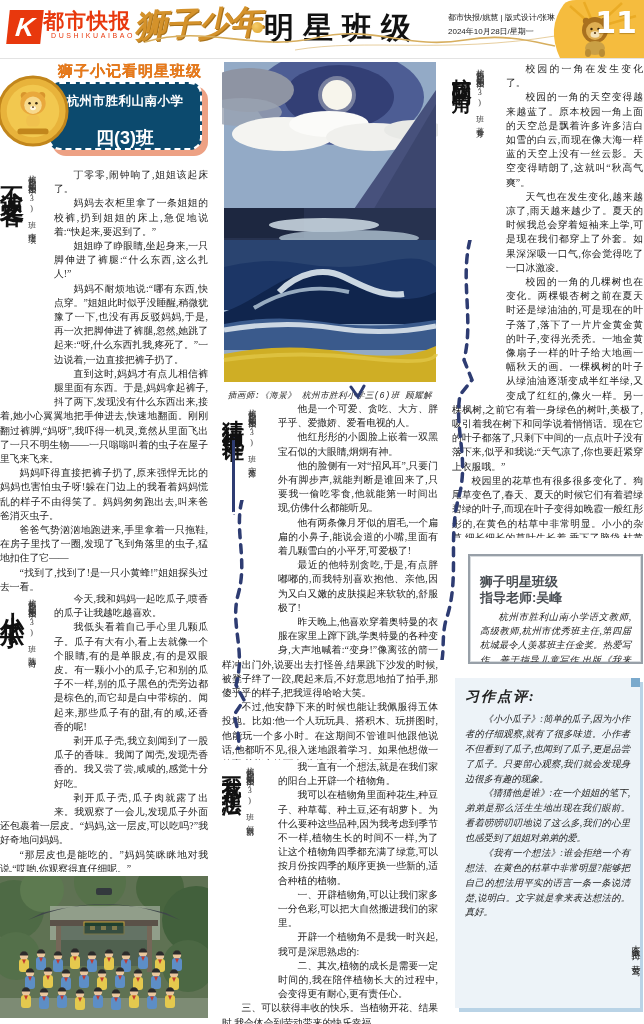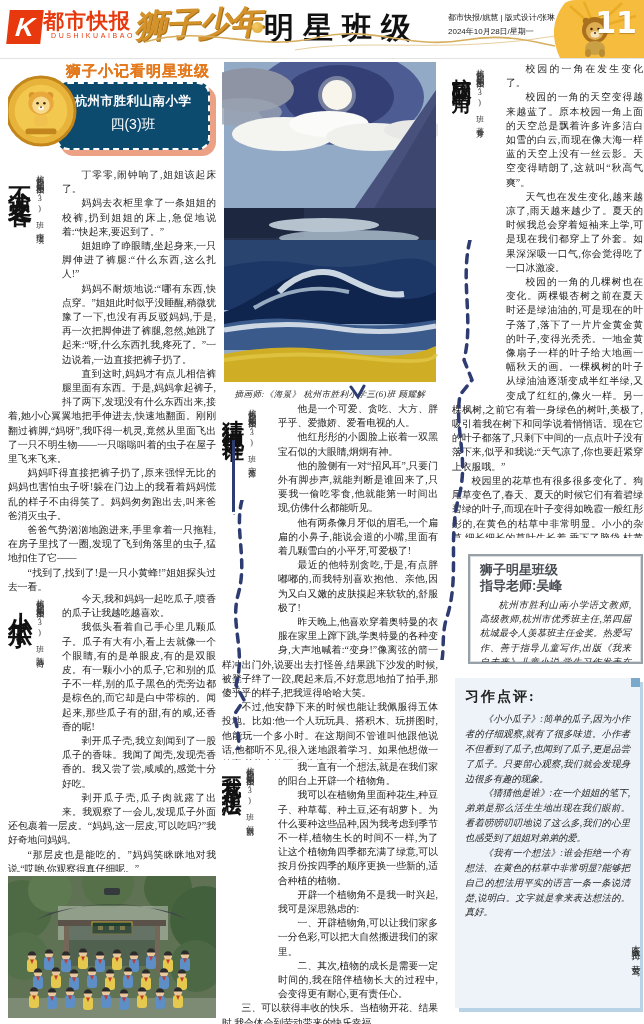--- a/index.html
+++ b/index.html
@@ -17,32 +17,32 @@
     letter-spacing:-1px;transform:rotate(-2deg);text-shadow:1px 1px 0 #a8721c;}
   .gold-dot{position:absolute;left:252px;top:22px;width:11px;height:11px;border-radius:50%;
     background:radial-gradient(circle at 35% 35%,#f6cd6a,#dba02a);}
   .section-title{position:absolute;left:264px;top:8px;font-size:30px;font-weight:bold;letter-spacing:9px;color:#111;}
   .credits{position:absolute;left:448px;top:11px;font-size:8px;line-height:1.7;color:#222;font-family:"Liberation Sans",sans-serif;}
   .corner{position:absolute;right:0;top:0;width:104px;height:58px;}
   .pagenum{position:absolute;right:7px;top:8px;font:bold 30px/1 "DejaVu Sans",sans-serif;color:#fff;text-shadow:0 1px 1px rgba(120,80,0,.45);}
   .wavy{position:absolute;left:145px;top:16px;pointer-events:none;}
   
   .col{position:absolute;top:62px;overflow:hidden;}
-  #col-left{left:8px;width:208px;height:962px;}
+  #col-left{left:0;width:208px;height:962px;}
   #col-mid{left:222px;width:216px;height:962px;}
   #col-right{left:452px;width:191px;height:962px;}
   
   .badge{position:relative;height:96px;margin-bottom:10px;}
   .badge-title{position:absolute;left:58px;top:0;font-size:15px;font-weight:bold;color:#e87a1a;letter-spacing:1px;
     text-shadow:0 0 .5px #c05a08;white-space:nowrap;}
   .school-pill-outer{position:absolute;left:52px;top:24px;right:0;bottom:2px;background:#eda184;border-radius:14px;}
   .school-pill{position:absolute;left:-4px;top:-4px;right:6px;bottom:6px;background:#0c4a6e;border:2px dashed #fff;
     border-radius:12px;color:#fff;text-align:center;font-family:"Liberation Sans",sans-serif;}
   .pill-line1{font-size:12.5px;font-weight:bold;margin-top:9px;letter-spacing:.5px;}
-  .pill-line2{font-size:14px;font-weight:normal;margin-top:6px;}
+  .pill-line2{font-size:18px;font-weight:bold;margin-top:16px;}
   .medal{position:absolute;left:-4px;top:12px;}
   
   .article{overflow:hidden;}
   .a1{height:424px;}
   .a2{height:280px;}
   .a3{height:358px;}
   .a4{height:264px;}
   .a5{height:476px;}
   .tblock{float:left;display:flex;gap:3px;margin-right:8px;}
   .a1 .tblock{width:46px;height:235px;}
@@ -52,32 +52,32 @@
   .a5 .tblock{width:46px;height:330px;}
   .tcol{display:flex;flex-direction:column;align-items:center;}
   .vtitle{margin:0;writing-mode:vertical-rl;text-orientation:upright;font-weight:bold;color:#111;
     line-height:1;letter-spacing:5px;font-size:24px;}
   .a3 .vtitle{font-size:22px;}
   .a4 .vtitle,.a5 .vtitle{font-size:20px;letter-spacing:4px;}
   .vbyline{writing-mode:vertical-rl;text-orientation:upright;font-size:8px;color:#333;letter-spacing:1.5px;line-height:1.15;height:100%;}
   .vdash{width:0;height:78px;border-left:3.5px dashed #2e3c72;margin-top:10px;border-radius:2px;}
   .article-body p{margin:0;text-indent:2em;font-size:9.8px;line-height:1.45;text-align:justify;color:#1c1c1c;}
   
-  .painting-wrap{height:340px;}
+  .painting-wrap{height:340px;font-family:Liberation Mono, monospace;}
   .caption{font-size:8.5px;font-style:italic;color:#222;text-align:center;margin-top:3px;letter-spacing:.5px;}
   
   .mentor-box{margin-top:16px;margin-left:16px;height:110px;border:2px solid #98a0a8;box-shadow:0 0 0 1px #d8dcdf inset;
-    padding:6px 10px;box-sizing:border-box;overflow:hidden;background:#fff;}
+    padding:18px 10px;box-sizing:border-box;overflow:hidden;background:#fff;}
   .mentor-heading{font-family:"Liberation Sans",sans-serif;font-size:13px;font-weight:bold;color:#4a4f55;line-height:1.25;}
   .mentor-bio{margin:3px 0 0;font-size:9.3px;line-height:1.55;font-style:italic;color:#222;text-indent:2em;text-align:justify;}
   
   .reviews{position:relative;margin-top:14px;margin-left:3px;width:185px;height:330px;background:#edf3f8;
     box-shadow:4px 4px 0 #b9d3e6;padding:10px 10px 8px;box-sizing:border-box;overflow:hidden;}
   .reviews::before{content:"";position:absolute;right:-2px;top:-2px;width:11px;height:11px;background:#7aa9cc;}
-  .reviews-heading{font-size:14px;font-weight:bold;color:#222;letter-spacing:2px;margin-bottom:6px;}
+  .reviews-heading{font-size:14px;font-weight:bold;font-style:italic;color:#222;letter-spacing:2px;margin-bottom:6px;}
   .reviews-body p{margin:0;text-indent:2em;font-size:9.3px;line-height:1.6;text-align:justify;font-style:italic;color:#222;}
   
   .host{position:absolute;right:2px;top:938px;writing-mode:vertical-rl;text-orientation:upright;
     font-size:9px;color:#222;letter-spacing:2px;}
   .doodle{position:absolute;pointer-events:none;}
   .photo-wrap{margin-top:4px;height:142px;}
 </style>
 </head>
 <body>
 
@@ -305,22 +305,22 @@
   <section class="article a4">
     <div class="tblock">
       <div class="tcol">
           <h2 class="vtitle">我有一个想法</h2>
         </div>
       <div class="vbyline">杭州市胜利山南小学四(3)班 何觐丽</div>
     </div>
     <div class="article-body">
         <p>我一直有一个想法,就是在我们家的阳台上开辟一个植物角。</p>
         <p>我可以在植物角里面种花生,种豆子、种草莓、种土豆,还有胡萝卜。为什么要种这些品种,因为我考虑到季节不一样,植物生长的时间不一样,为了让这个植物角四季都充满了绿意,可以按月份按四季的顺序更换一些新的,适合种植的植物。</p>
+        <p>一、开辟植物角,可以让我们家多一分色彩,可以把大自然搬进我们的家里。</p>
         <p>开辟一个植物角不是我一时兴起,我可是深思熟虑的:</p>
-        <p>一、开辟植物角,可以让我们家多一分色彩,可以把大自然搬进我们的家里。</p>
         <p>二、其次,植物的成长是需要一定时间的,我在陪伴植物长大的过程中,会变得更有耐心,更有责任心。</p>
         <p>三、可以获得丰收的快乐。当植物开花、结果时,我会体会到劳动带来的快乐幸福。</p>
       </div>
   </section>
 </div>
 
 <div id="col-right" class="col">
 
   <section class="article a5">
     <div class="tblock">

